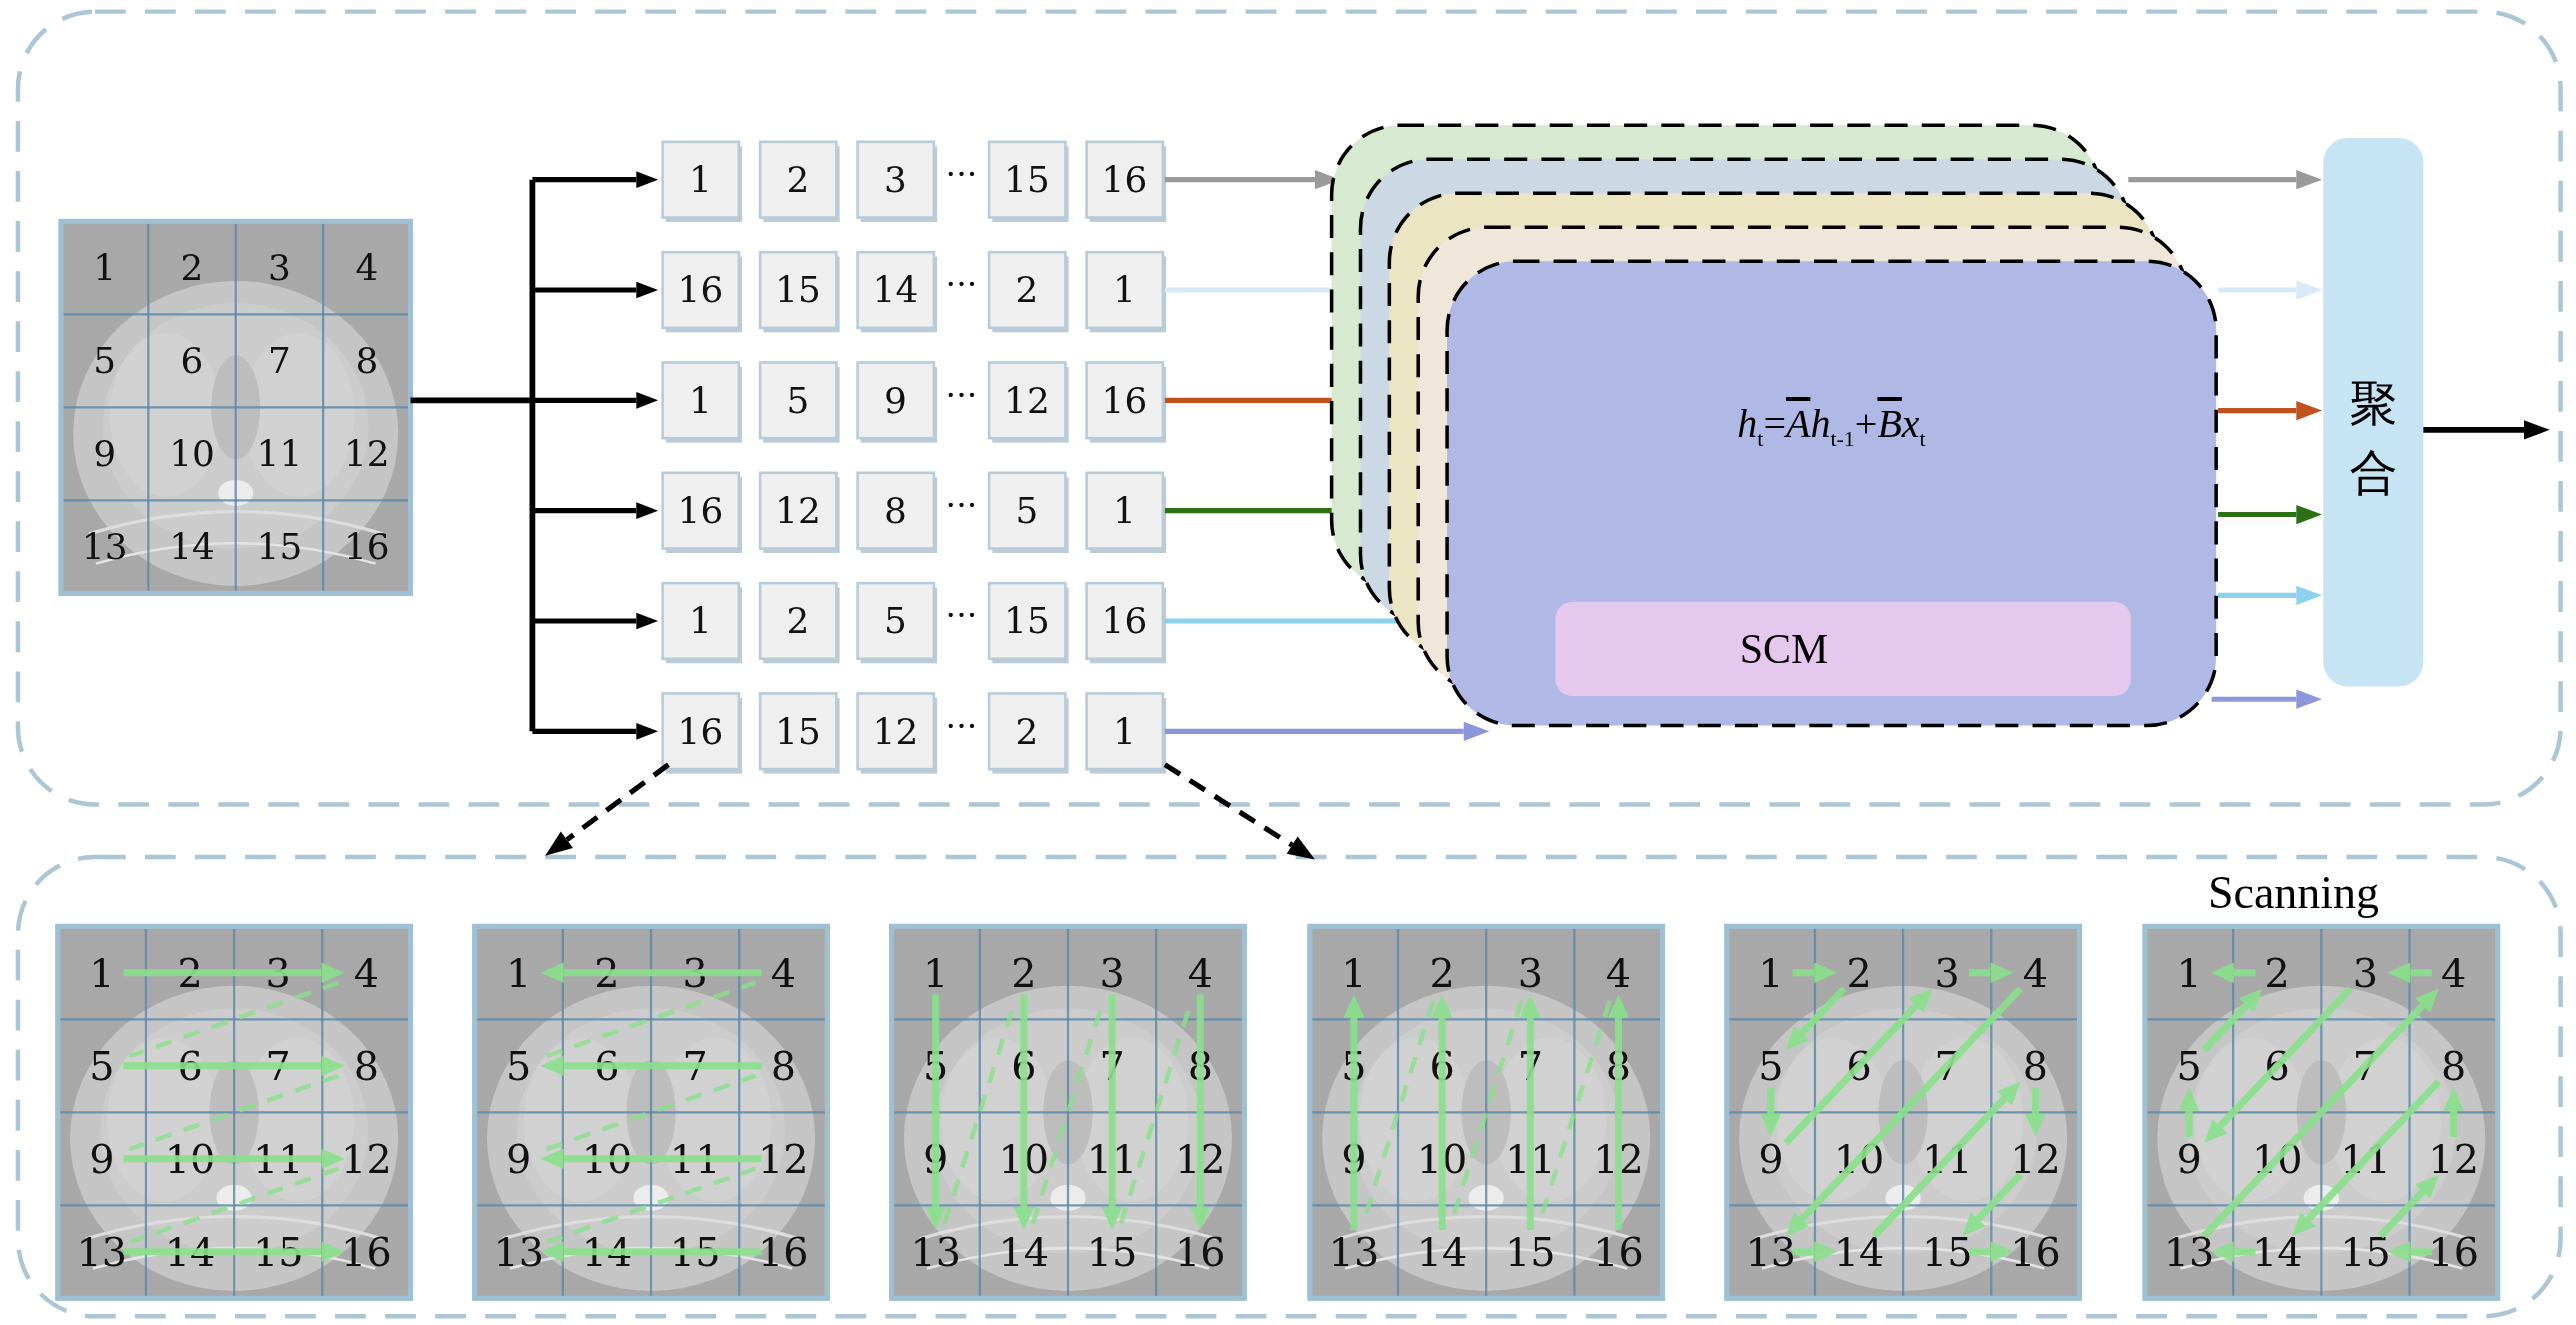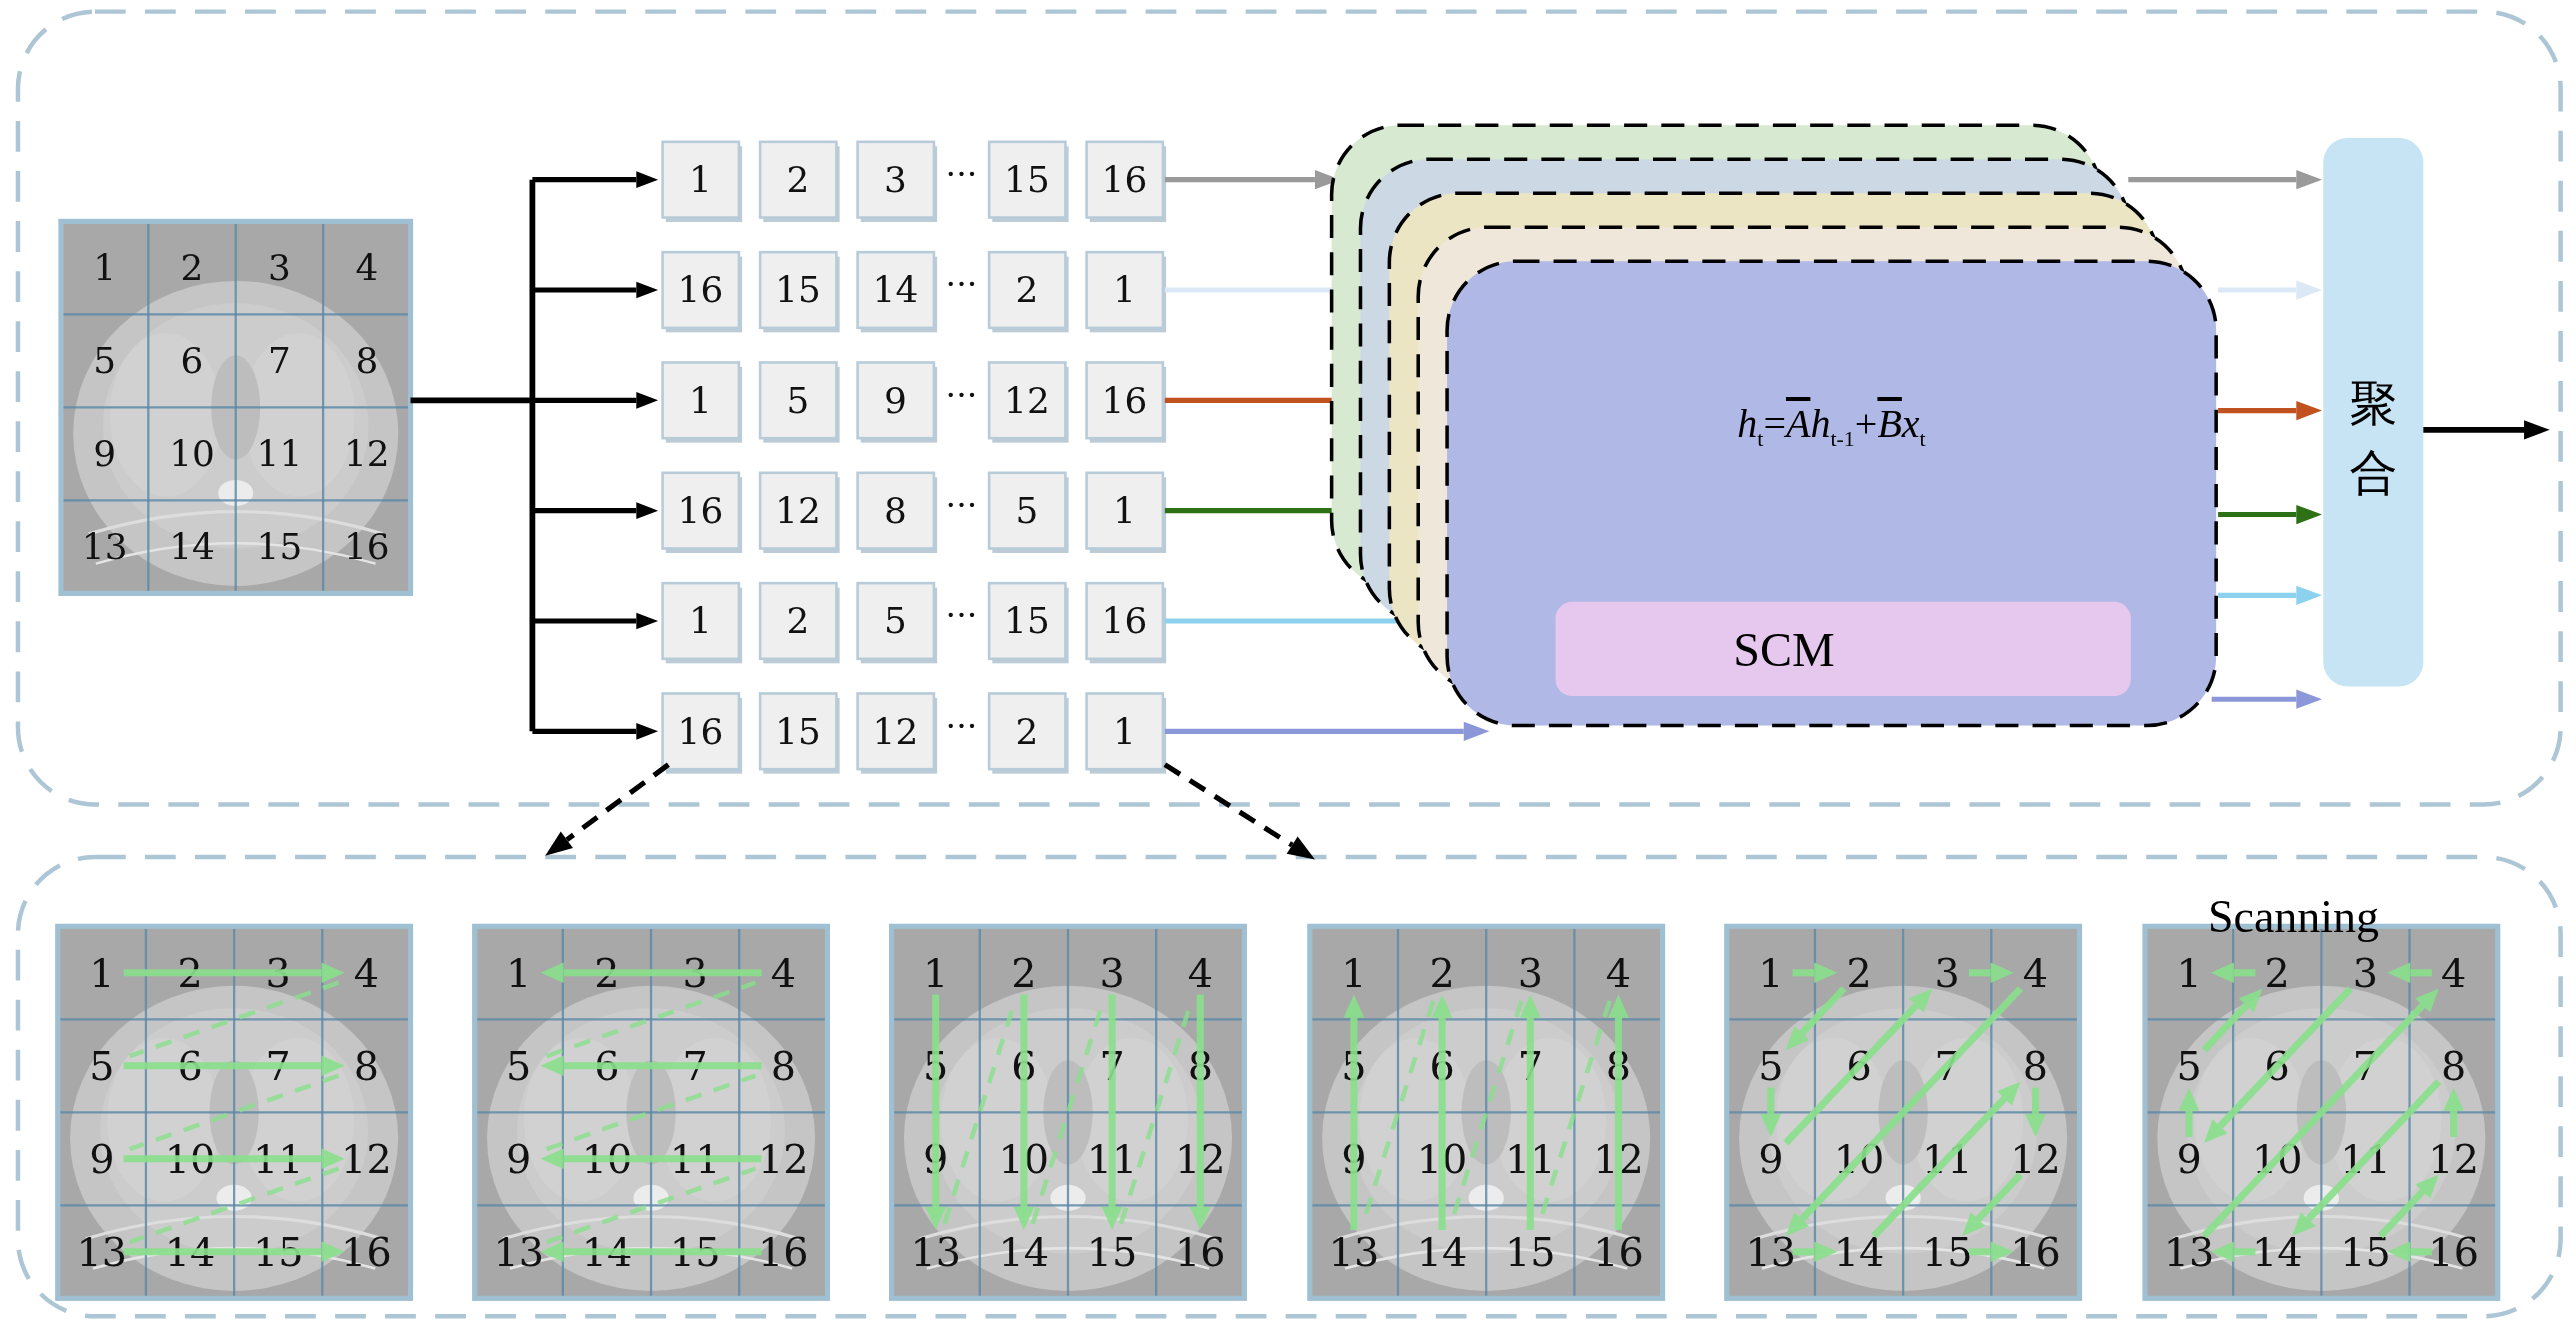--- a/index.html
+++ b/index.html
@@ -5,23 +5,23 @@
   html,body{margin:0;padding:0;background:#ffffff;}
   body{width:2576px;height:1326px;position:relative;font-family:"DejaVu Serif","Liberation Serif",serif;}
   #stage{position:absolute;left:0;top:0;width:2576px;height:1326px;}
   #scene{position:absolute;left:0;top:0;}
   .overlay{position:absolute;color:#000;font-family:Liberation Serif, serif;}
   .eq{width:641px;left:1511px;top:393px;text-align:center;font-size:40px;line-height:62px;font-style:normal;}
   .eq .bar{text-decoration:overline;font-style:italic;}
   .eq i{font-style:italic;}
   .eq sub{font-size:0.55em;}
   .eq .ln{white-space:nowrap;}
-  #scm-label{left:1555px;top:602px;width:458px;height:94px;display:flex;align-items:center;justify-content:center;font-size:48px;border-radius:21px;}
+  #scm-label{left:1555px;top:602px;width:458px;height:94px;display:flex;align-items:center;justify-content:center;font-size:42px;border-radius:21px;}
   #agg-label{left:2328px;top:369px;width:91px;font-size:48px;line-height:69px;text-align:center;word-break:break-all;font-family:"DejaVu Serif","Liberation Serif",serif;}
-  #scanning-label{left:2162px;top:866px;width:263px;text-align:center;font-size:46px;margin-top:24px;}
+  #scanning-label{left:2162px;top:866px;width:263px;text-align:center;font-size:46px;}
 </style>
 </head>
 <body>
 
 <div id="stage">
   <svg id="scene" width="2576" height="1326" viewBox="0 0 4016 2067">
       <rect x="28" y="18" width="3964" height="1236" rx="120" fill="none" stroke="#adc6d6" stroke-width="7" stroke-dasharray="48 30"></rect>
       <rect x="28" y="1336" width="3964" height="716" rx="120" fill="none" stroke="#adc6d6" stroke-width="7" stroke-dasharray="48 30"></rect>
       <g>
         <rect x="95" y="345" width="545" height="580" fill="#a8a8a8"></rect>

